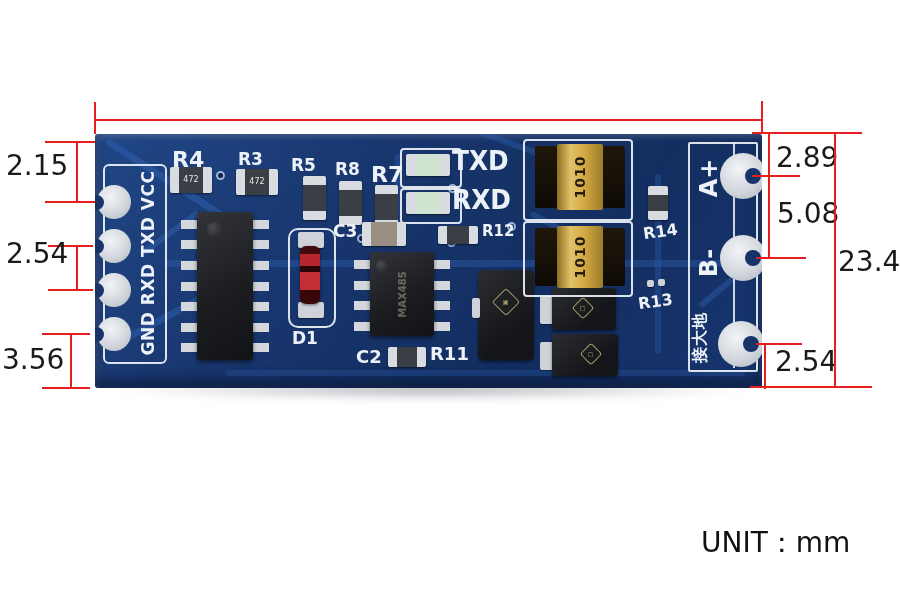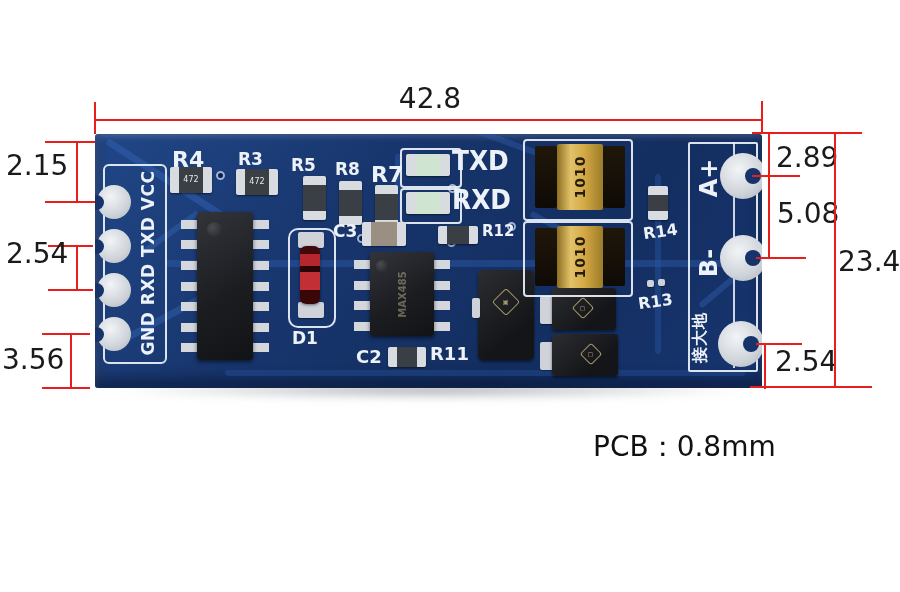--- a/index.html
+++ b/index.html
@@ -190,21 +190,20 @@
     <div class="hole-notch" style="left:650px;top:34px;width:16px;height:16px"></div>
     <div class="hole-ring" style="left:625px;top:101px;width:46px;height:46px"></div>
     <div class="hole-notch" style="left:650px;top:116px;width:16px;height:16px"></div>
     <div class="hole-ring" style="left:623px;top:187px;width:46px;height:46px"></div>
     <div class="hole-notch" style="left:648px;top:202px;width:16px;height:16px"></div>
   </div>
 
   <div class="rl" style="left:95px;top:119px;width:668px;height:2px"></div>
   <div class="rl" style="left:94px;top:102px;width:2px;height:32px"></div>
   <div class="rl" style="left:761px;top:101px;width:2px;height:33px"></div>
-  <div class="dl" style="left:388px;top:84px;width:84px;text-align:center">42.8</div>
 
   <div class="rl" style="left:45px;top:141px;width:50px;height:2px"></div>
   <div class="rl" style="left:45px;top:201px;width:50px;height:2px"></div>
   <div class="rl" style="left:76px;top:141px;width:2px;height:62px"></div>
   <div class="dl" style="left:6px;top:151px">2.15</div>
 
   <div class="rl" style="left:48px;top:245px;width:45px;height:2px"></div>
   <div class="rl" style="left:48px;top:289px;width:45px;height:2px"></div>
   <div class="rl" style="left:76px;top:245px;width:2px;height:46px"></div>
   <div class="dl" style="left:6px;top:239px">2.54</div>
@@ -224,15 +223,15 @@
   <div class="dl" style="left:777px;top:199px">5.08</div>
 
   <div class="rl" style="left:756px;top:343px;width:46px;height:2px"></div>
   <div class="rl" style="left:764px;top:343px;width:2px;height:46px"></div>
   <div class="dl" style="left:775px;top:347px">2.54</div>
 
   <div class="rl" style="left:750px;top:386px;width:122px;height:2px"></div>
   <div class="rl" style="left:834px;top:132px;width:2px;height:256px"></div>
   <div class="dl" style="left:838px;top:247px">23.4</div>
 
-  <div class="note" style="left:593px;top:428px">PCB：0.8mm</div>
+  <div class="note" style="left:701px;top:524px">UNIT：mm</div>
 
 </div>
 
 </body></html>

